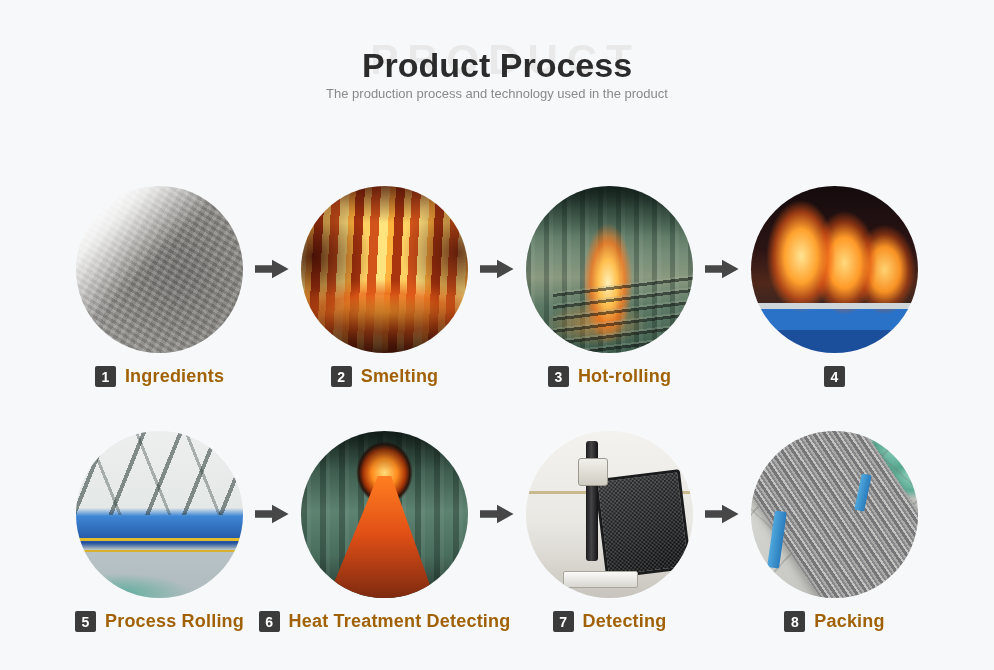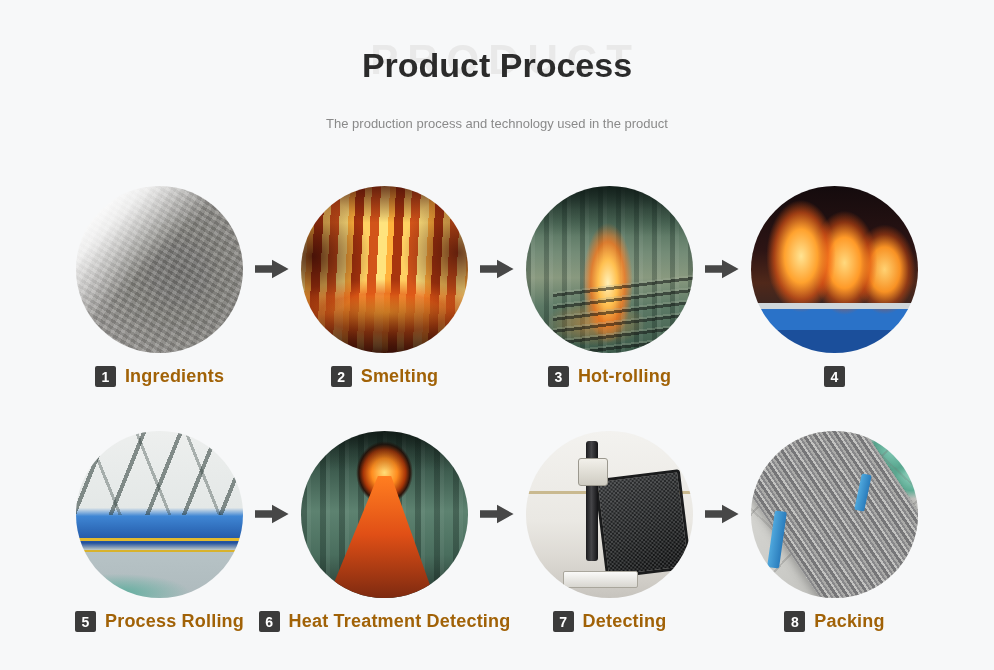--- a/index.html
+++ b/index.html
@@ -17,21 +17,21 @@
     text-align:center;
     font-size:42px;font-weight:bold;letter-spacing:9px;
     color:#e9e9e9;user-select:none;padding-left:17px;
   }
   .page-title{
     position:relative;
     font-size:34px;font-weight:bold;color:#2b2b2b;line-height:1;
   }
   .page-subtitle{
     position:relative;
-    margin-top:34px;
+    margin-top:4px;
     font-size:13px;color:#8a8a8a;
   }
   
   .row{position:relative;width:900px;margin:0 auto;display:flex;}
   .row1{margin-top:56px;}
   .row2{margin-top:44px;}
   .step{width:225px;display:flex;flex-direction:column;align-items:center;}
   .circle{
     width:167px;height:167px;border-radius:50%;
     overflow:hidden;position:relative;flex:0 0 auto;

